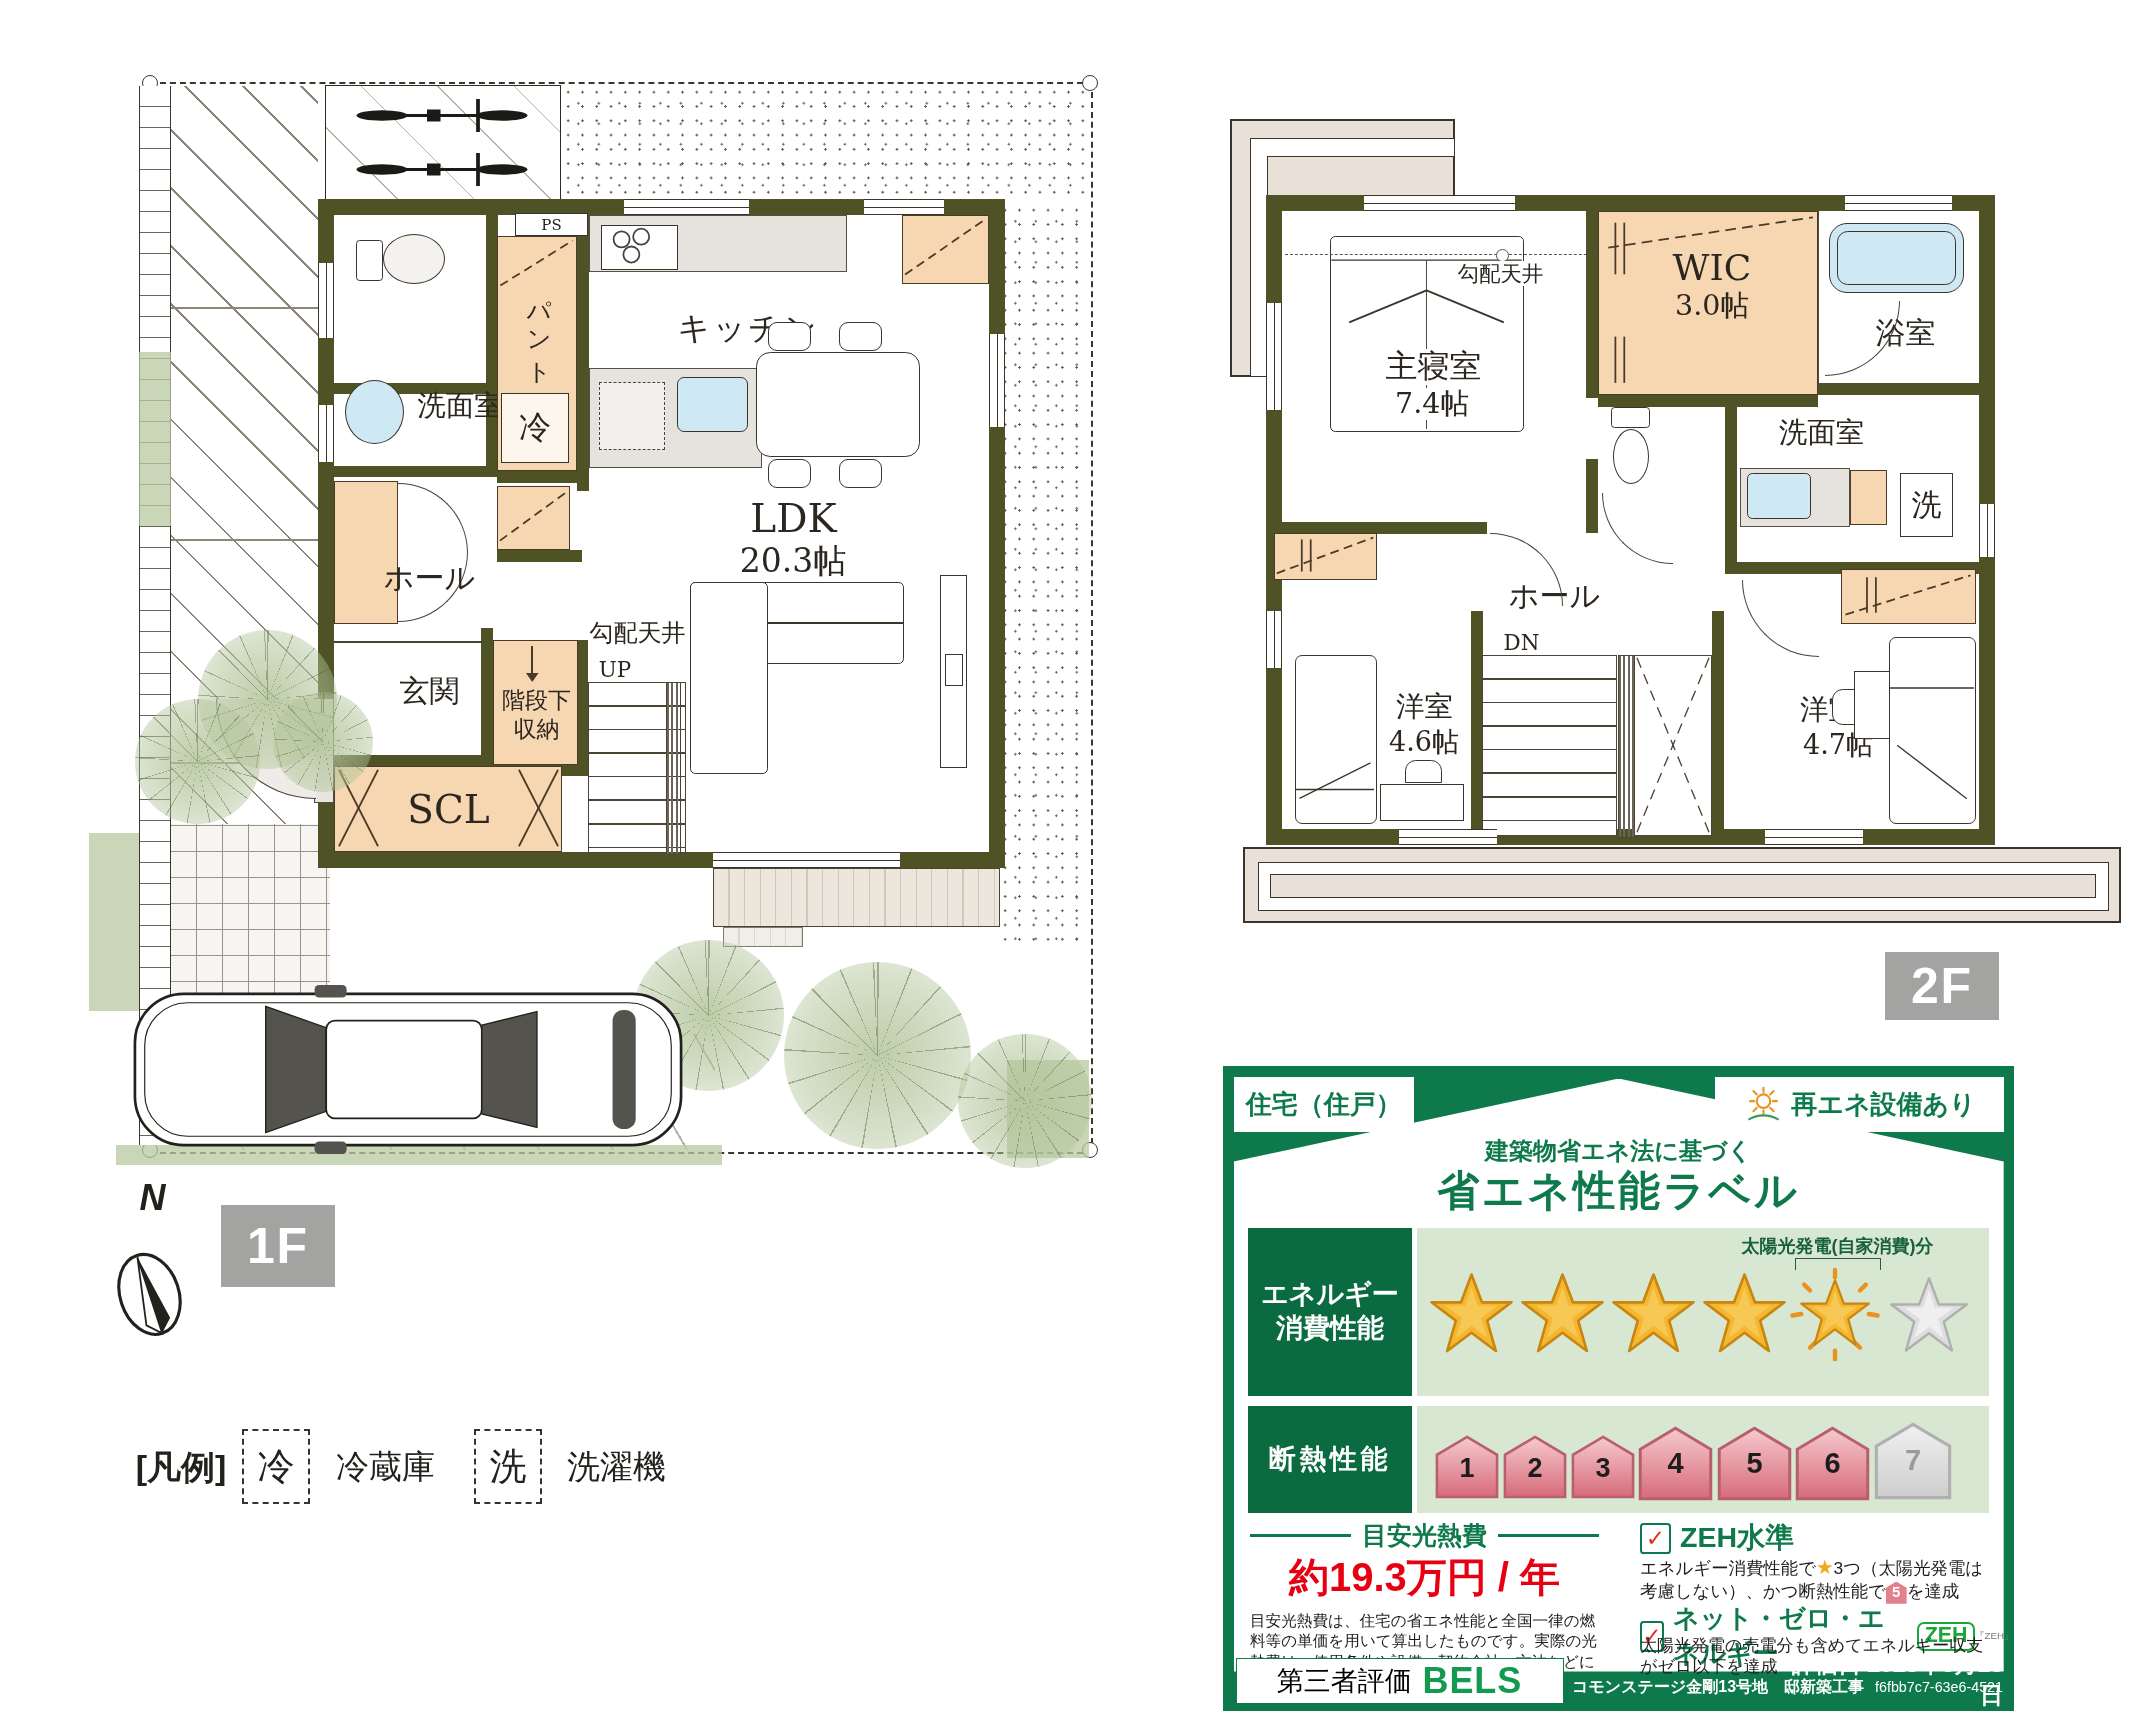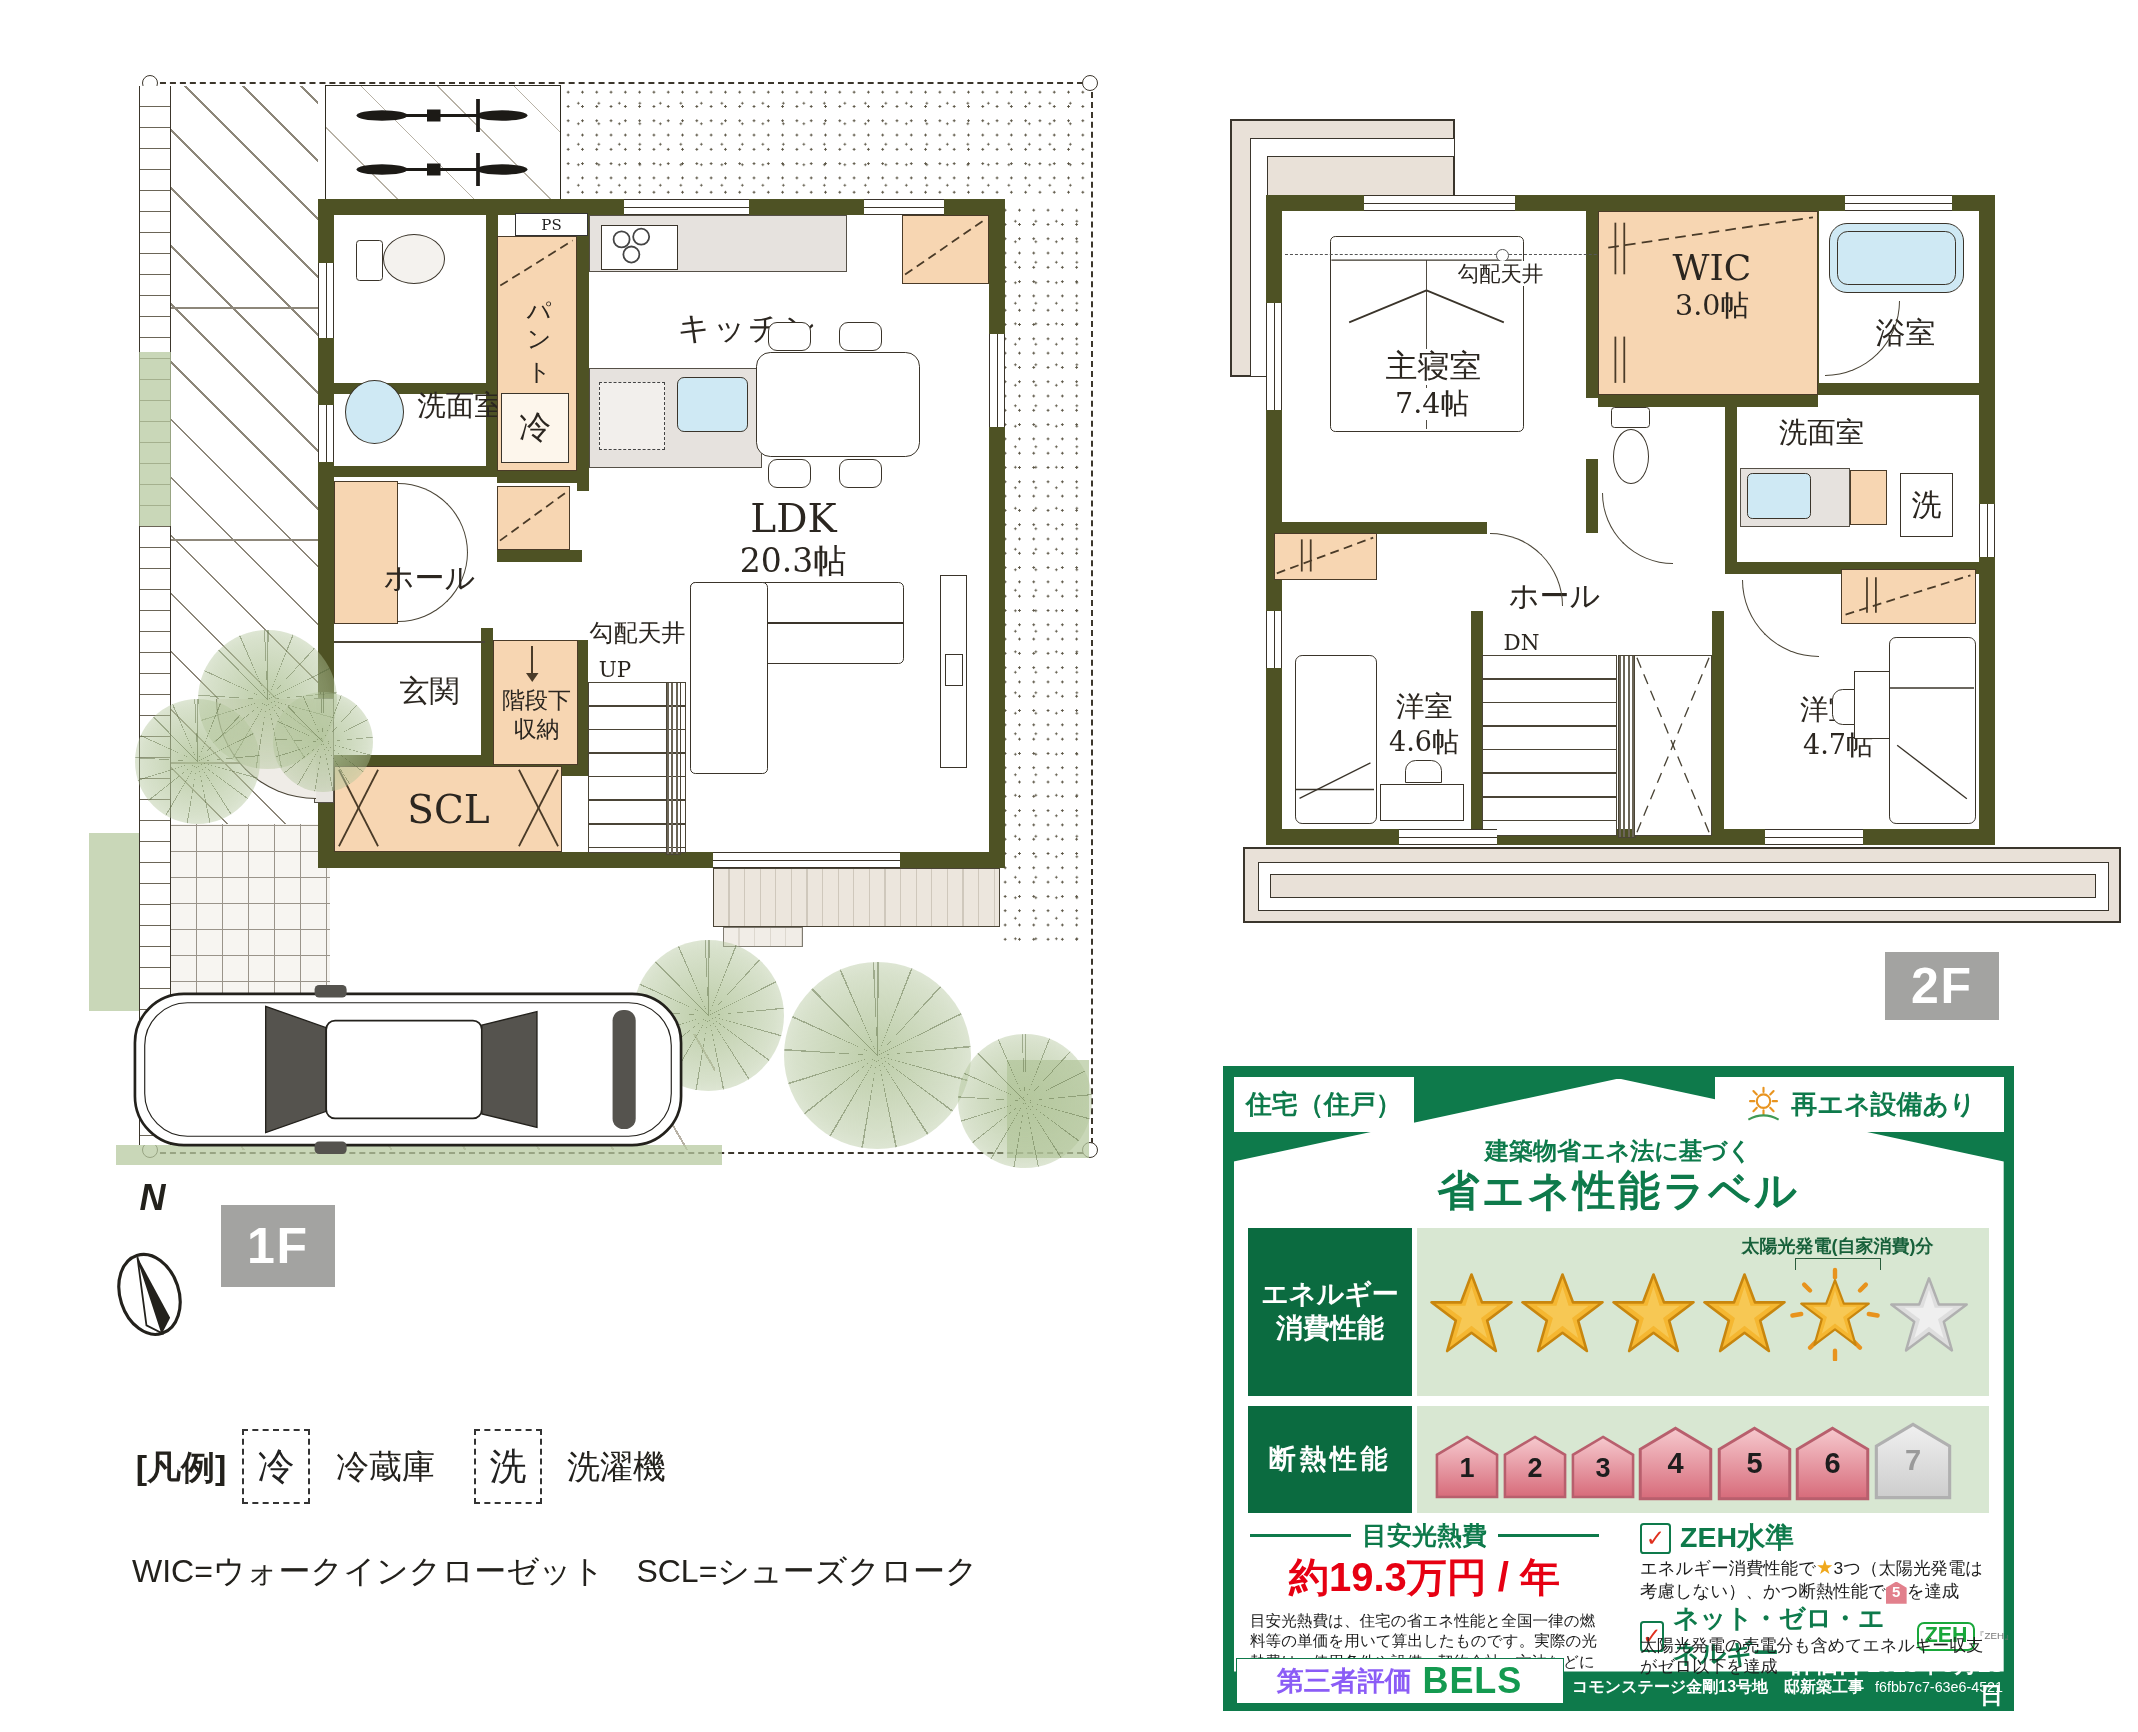--- a/index.html
+++ b/index.html
@@ -274,21 +274,20 @@
 
   <div class="glbl" style="left:132px;top:1445px;width:98px;height:45px;font-size:34px;font-weight:bold;color:#23211c;">[凡例]</div>
   <div class="dashbox" style="left:242px;top:1429px;width:64px;height:71px;">
     <span>冷</span>
   </div>
   <div class="glbl" style="left:323px;top:1445px;width:125px;height:45px;font-size:33px;color:#23211c;">冷蔵庫</div>
   <div class="dashbox" style="left:474px;top:1429px;width:64px;height:71px;">
     <span>洗</span>
   </div>
   <div class="glbl" style="left:554px;top:1445px;width:125px;height:45px;font-size:33px;color:#23211c;">洗濯機</div>
-  <div class="glbl" style="left:132px;top:1549px;width:731px;height:45px;font-size:32px;color:#23211c;justify-content:flex-start;">WIC=ウォークインクローゼット　SCL=シューズクローク</div>
 
   <div class="abs" id="plan2f" style="left:1230px;top:76px;width:909px;height:953px;">
 
     <div class="abs" style="left:0;top:43px;width:225px;height:258px;background:#e9e1d8;border:2.2px solid #3a352c;box-sizing:border-box;"></div>
     <div class="abs" style="left:19.6px;top:62px;width:205px;height:239px;background:#fff;border:1.8px solid #3a352c;box-sizing:border-box;"></div>
     <div class="abs" style="left:37px;top:80px;width:187px;height:221px;background:#e9e1d8;border:1.8px solid #3a352c;box-sizing:border-box;"></div>
     <div class="abs" style="left:13.4px;top:771px;width:878px;height:76px;background:#e9e1d8;border:2.2px solid #3a352c;box-sizing:border-box;">
       <div style="position:absolute;left:12.5px;top:12.5px;width:849px;height:47px;background:#fff;border:1.8px solid #3a352c;"></div>
       <div style="position:absolute;left:25px;top:25px;width:824px;height:22px;background:#e9e1d8;border:1.8px solid #3a352c;"></div>
     </div>
@@ -562,21 +561,21 @@
           <span class="ck">✓</span>
         </span>
       <span class="gtxt" style="font-weight:bold;font-size:26px;">ネット・ゼロ・エネルギー</span>
       <span class="zehlogo">ZEH</span>
       <span class="zehsub">『ZEH』</span>
     </div>
     <div class="abs" style="left:417px;top:569px;width:356px;height:39px;font-size:17px;line-height:1.25;color:#1d1d1d;">太陽光発電の売電分も含めてエネルギー収支がゼロ以下を達成</div>
 
     <div class="abs" style="left:0;top:606px;width:791px;height:39px;">
       <div class="abs" style="left:12.5px;top:-14.3px;width:328px;height:46px;background:#fff;border:1.8px solid #0e7a4b;display:flex;align-items:center;justify-content:center;gap:10.7px;box-sizing:border-box;">
-        <span style="color:#8b5cf6;font-weight:bold;font-size:27px;">第三者評価</span>
+        <span style="color:#000000;font-weight:normal;font-size:27px;">第三者評価</span>
         <span style="color:#149a50;font-weight:bold;font-size:36px;letter-spacing:0.9px;">BELS</span>
       </div>
       <div class="abs" style="left:349px;top:5.3px;width:374px;color:#fff;font-weight:bold;font-size:16px;">コモンステージ金剛13号地　邸新築工事</div>
       <div class="abs" style="left:552px;top:-23px;width:228px;color:#fff;font-weight:bold;font-size:23px;text-align:right;">評価日 2025年3月18日</div>
       <div class="abs" style="left:552px;top:7.1px;width:228px;color:#fff;font-size:14.3px;text-align:right;">f6fbb7c7-63e6-4521</div>
     </div>
   </div>
 
 </div>
 

